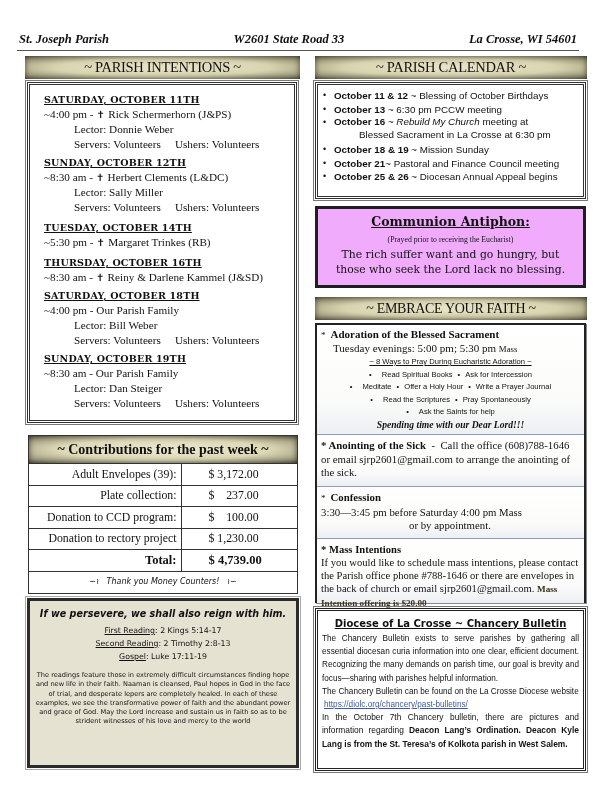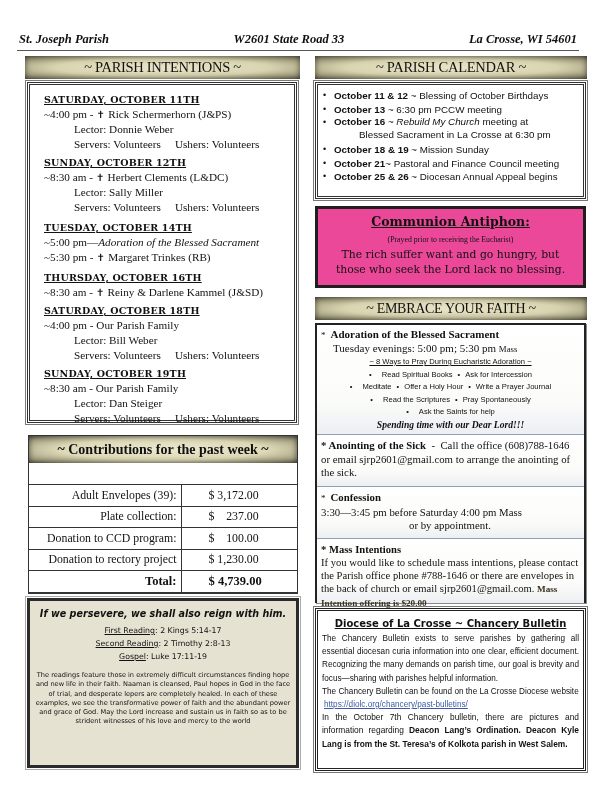--- a/index.html
+++ b/index.html
@@ -44,21 +44,21 @@
   
   .contrib {
     position: absolute; left: 28px; top: 435px; width: 270px; height: 159px;
     border: 1px solid #333;
   }
   .contrib-head {
     height: 27px; line-height: 27px; text-align: center; font-size: 14px; font-weight: bold;
     background: radial-gradient(ellipse at center, #ece8cf 0%, #ddd8b6 55%, #a29e80 85%, #6e6b58 100%);
     box-shadow: inset 0 0 6px rgba(0,0,0,0.6);
   }
-  .contrib-table { width: 100%; border-collapse: collapse; font-size: 11.8px; margin-top: 21px; }
+  .contrib-table { width: 100%; border-collapse: collapse; font-size: 11.8px; }
   .contrib-table td { border-top: 1px solid #333; height: 21.5px; }
   .contrib-table td.lbl { text-align: right; padding-right: 4px; width: 152px; border-right: 1px solid #333; }
   .contrib-table td.amt { padding-left: 27px; }
   .contrib-table tr.total td { font-weight: bold; font-size: 12.5px; }
   .thanks {
     border-top: 1px solid #333; height: 35px; line-height: 20px; text-align: center;
     font-family: "DejaVu Sans", sans-serif; font-style: italic; font-size: 8px;
   }
 
   
@@ -80,21 +80,21 @@
   }
   .calendar ul { list-style: none; }
   .calendar li { line-height: 13.6px; padding-left: 12px; position: relative; }
   .calendar li::before { content: "•"; position: absolute; left: 1px; top: 0; font-size: 9px; }
   .calendar li.two { line-height: 12.5px; margin-bottom: 2px; }
   .calendar .cont { padding-left: 25px; display: block; }
 
   
   .antiphon {
     position: absolute; left: 315px; top: 206px; width: 271px; height: 82px;
-    background: #ec4899; border: 3px solid #1f1f1f;
+    background: #f0abfc; border: 3px solid #1f1f1f;
     text-align: center; font-family: "DejaVu Serif", serif; padding-top: 4px;
   }
   .antiphon .title { font-weight: bold; font-size: 12.5px; text-decoration: underline; line-height: 18px; }
   .antiphon .sub { font-family: "Liberation Serif", serif; font-size: 7.8px; line-height: 14px; margin-top: 2px; }
   .antiphon .text { font-size: 10.8px; line-height: 15px; }
 
   
   .embrace {
     position: absolute; left: 315px; top: 323px; width: 271px; height: 280px;
     border: 2px solid #222; box-shadow: 1px 1px 0 #888;
@@ -146,21 +146,20 @@
     <div class="day-head">SATURDAY, OCTOBER 11TH</div>
     <div class="mass-line"><span>~4:00 pm - </span><span class="cross">✝ </span><span>Rick Schermerhorn (J&amp;PS)</span></div>
     <div class="indent">Lector:  Donnie Weber</div>
     <div class="indent"><span>Servers: Volunteers</span><span class="gap"></span><span>Ushers:  Volunteers</span></div>
     <div class="day-head">SUNDAY, OCTOBER 12TH</div>
     <div class="mass-line"><span>~8:30 am - </span><span class="cross">✝ </span><span>Herbert Clements (L&amp;DC)</span></div>
     <div class="indent">Lector: Sally Miller</div>
     <div class="indent"><span>Servers: Volunteers</span><span class="gap"></span><span>Ushers:  Volunteers</span></div>
     <div style="height: 2px;"></div>
     <div class="day-head">TUESDAY, OCTOBER 14TH</div>
-    <div class="mass-line"><span>~5:00 pm—</span><span style="font-style: italic;">Adoration of the Blessed Sacrament</span></div>
     <div class="mass-line"><span>~5:30 pm - </span><span class="cross">✝ </span><span>Margaret Trinkes (RB)</span></div>
     <div style="height: 2px;"></div>
     <div class="day-head">THURSDAY, OCTOBER 16TH</div>
     <div class="mass-line"><span> ~8:30 am -  </span><span class="cross">✝ </span><span>Reiny &amp; Darlene Kammel (J&amp;SD)</span></div>
     <div class="day-head">SATURDAY, OCTOBER 18TH</div>
     <div class="mass-line"><span>~4:00 pm - Our Parish Family</span><span></span></div>
     <div class="indent">Lector:  Bill Weber</div>
     <div class="indent"><span>Servers: Volunteers</span><span class="gap"></span><span>Ushers:  Volunteers</span></div>
     <div class="day-head">SUNDAY, OCTOBER 19TH</div>
     <div class="mass-line"><span>~8:30 am - Our Parish Family</span><span></span></div>

